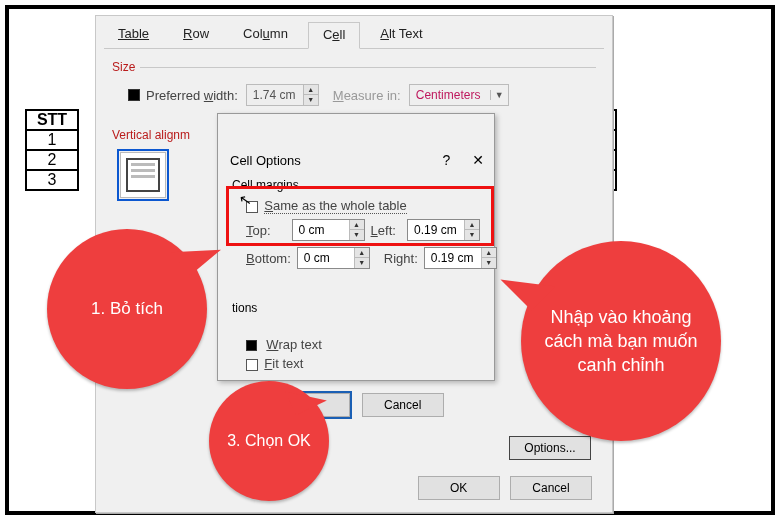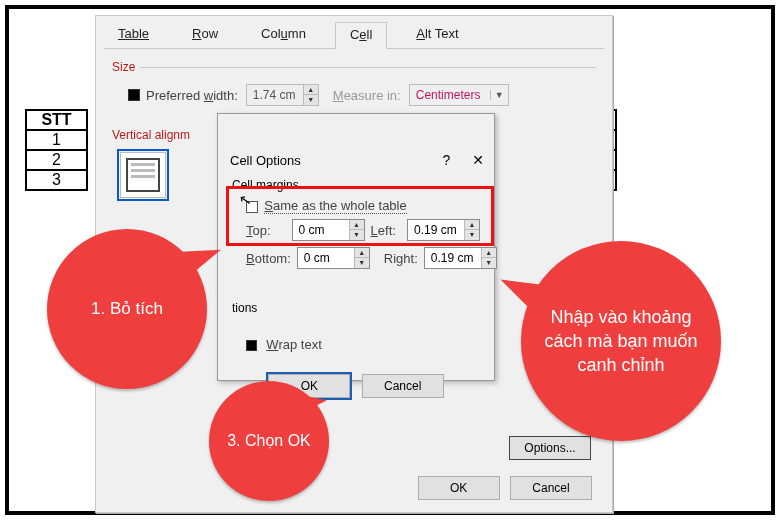--- a/index.html
+++ b/index.html
@@ -4,28 +4,28 @@
 <style>
   * { box-sizing: border-box; font-family: "Segoe UI", Tahoma, sans-serif; }
   body { margin: 0; width: 780px; height: 520px; background: #fff; position: relative; overflow: hidden; }
   .frame { position: absolute; inset: 5px; border: 4px solid #000; background: #fff; }
   .inner { position: absolute; inset: 2px; background: #fff; }
 
   
   .bg-table { position: absolute; left: 14px; top: 98px; border-collapse: collapse; font-size: 16px; }
   .bg-table td, .bg-table th { border: 2px solid #000; padding: 0 8px; text-align: center; }
   .bg-table th { font-weight: 700; }
-  .bg-col0 { width: 61px; margin-top: 47px; }
+  .bg-col0 { width: 52px; margin-top: 47px; }
   .bg-col-right { width: 44px; }
   .right-table { position: absolute; left: 560px; top: 98px; border-collapse: collapse; font-size: 16px; }
   .right-table td, .right-table th { border: 2px solid #000; padding: 0 6px; text-align: left; }
 
   
   .dialog { position: absolute; left: 84px; top: 4px; width: 518px; height: 498px; background: #f0f0f0; border: 1px solid #c8c8c8; box-shadow: 1px 1px 0 #aaa; }
-  .tabs { display: flex; gap: 15px; margin: 6px 8px 0 8px; font-size: 13px; border-bottom: 1px solid #c8c8c8; }
+  .tabs { display: flex; gap: 6px; margin: 6px 8px 0 8px; font-size: 13px; border-bottom: 1px solid #c8c8c8; }
   .tab { padding: 4px 14px 6px 14px; color: #222; }
   .tab u { text-decoration: underline; }
   .tab.active { border: 1px solid #c8c8c8; border-bottom: 1px solid #f0f0f0; margin-bottom: -1px; background: #f0f0f0; }
 
   .group-label { position: absolute; left: 16px; font-size: 12px; color: #b91c1c; }
   .group-box { position: absolute; border-top: 1px solid #c8c8c8; }
 
   .chk-box { display:inline-block; width:12px; height:12px; border:1px solid #333; background:#000; position:relative; vertical-align:middle; margin-right:6px; }
   .chk-box.filled { background:#000; }
   .field-label { font-size: 13px; color: #444; }
@@ -215,20 +215,24 @@
                 <div>▼</div>
               </span>
             </span>
       </div>
 
       <div style="margin-top:32px;" class="sub-group-label">tions</div>
       <div style="margin:22px 0 0 14px;">
         <span class="chk-box filled" style="width:11px;height:11px;"></span>
         <span class="field-label"><u>W</u>rap text</span>
       </div>
+      <div style="margin:4px 0 0 14px;">
+        <span class="chk-empty"></span>
+        <span class="field-label"><u>F</u>it text</span>
+      </div>
 
       <div class="sub-btn-row">
         <span class="btn sel">OK</span>
         <span class="btn">Cancel</span>
       </div>
     </div>
   </div>
 
   <div class="red-box" style="left:215px; top:175px; width:268px; height:60px;"></div>
 

